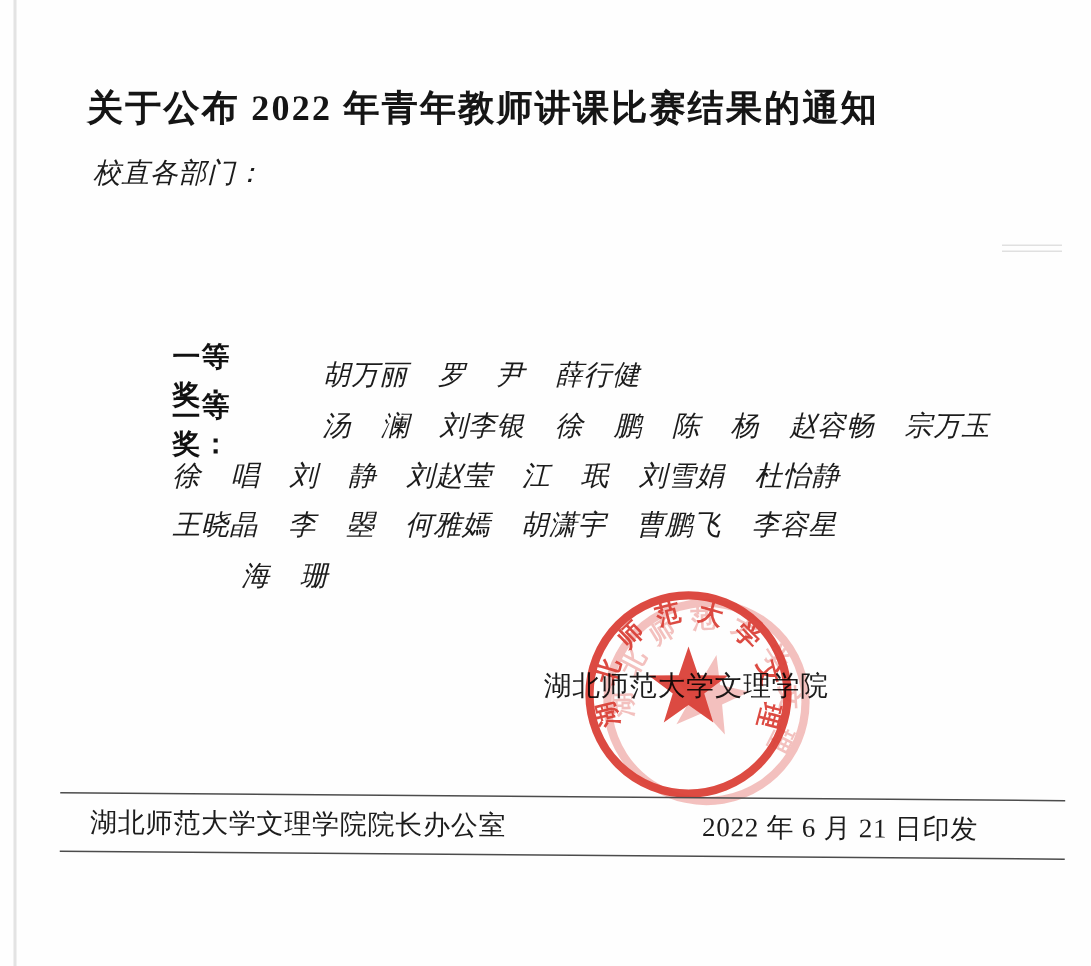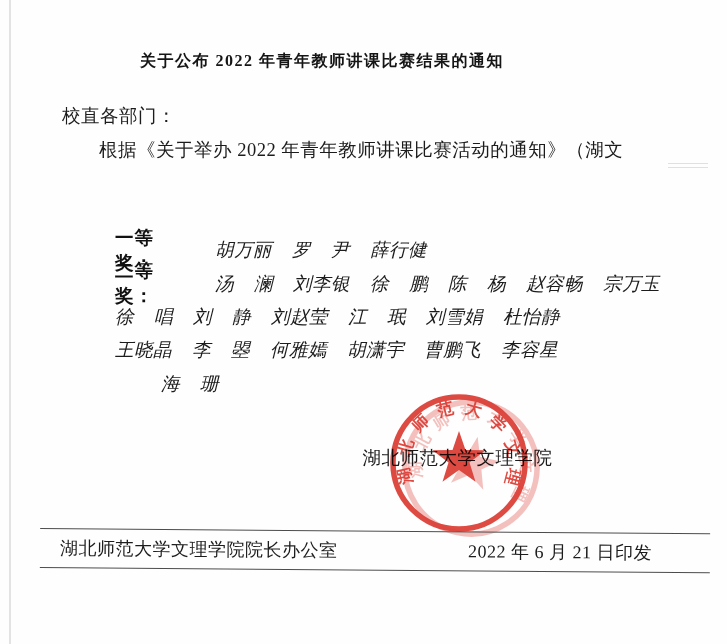--- a/index.html
+++ b/index.html
@@ -10,26 +10,26 @@
     color:#1c1c1c;
   }
   .page{position:absolute;inset:0;background:#fefefe;}
   
   .scan-edge-left{position:absolute;left:9px;top:0;width:2px;height:644px;background:#dadada;opacity:.75;}
   .scan-smudge{position:absolute;left:668px;top:160px;width:40px;height:10px;opacity:.5;}
   .scan-smudge i{display:block;height:1px;background:#c3c3c3;margin-top:3px;}
   
   .doc-title{
     position:absolute;top:40px;left:0;width:644px;text-align:center;
-    font-size:16px;font-weight:bold;letter-spacing:1.5px;color:#151515;
+    font-size:24px;font-weight:bold;letter-spacing:1.5px;color:#151515;
   }
   
   .doc-body{
     position:absolute;left:62px;top:99px;width:612px;
-    font-size:18.5px;line-height:34px;letter-spacing:.5px;
+    font-size:18.5px;line-height:34px;letter-spacing:.5px;font-style:italic;
   }
   .doc-body p{margin:0;}
   .indent{text-indent:37px;}
   
   .awards{
     position:absolute;left:115px;top:233px;width:570px;
     font-size:18.5px;letter-spacing:.5px;
   }
   .award-row{display:flex;align-items:center;height:33.4px;gap:20px;}
   .award-label{
@@ -70,21 +70,20 @@
   <div class="scan-edge-left"></div>
   <div class="scan-smudge">
       <i></i>
       <i></i>
     </div>
 
   <h1 class="doc-title">关于公布 2022 年青年教师讲课比赛结果的通知</h1>
 
   <div class="doc-body">
     <p>校直各部门：</p>
-    <p class="indent">根据《关于举办 2022 年青年教师讲课比赛活动的通知》（湖文</p>
   </div>
 
   <div class="awards" id="awards">
       <div class="award-row">
         <span class="award-label">一等奖：</span>
         <span class="award-name">胡万丽</span>
         <span class="award-name">罗</span>
         <span class="award-name">尹</span>
         <span class="award-name">薛行健</span>
       </div>

